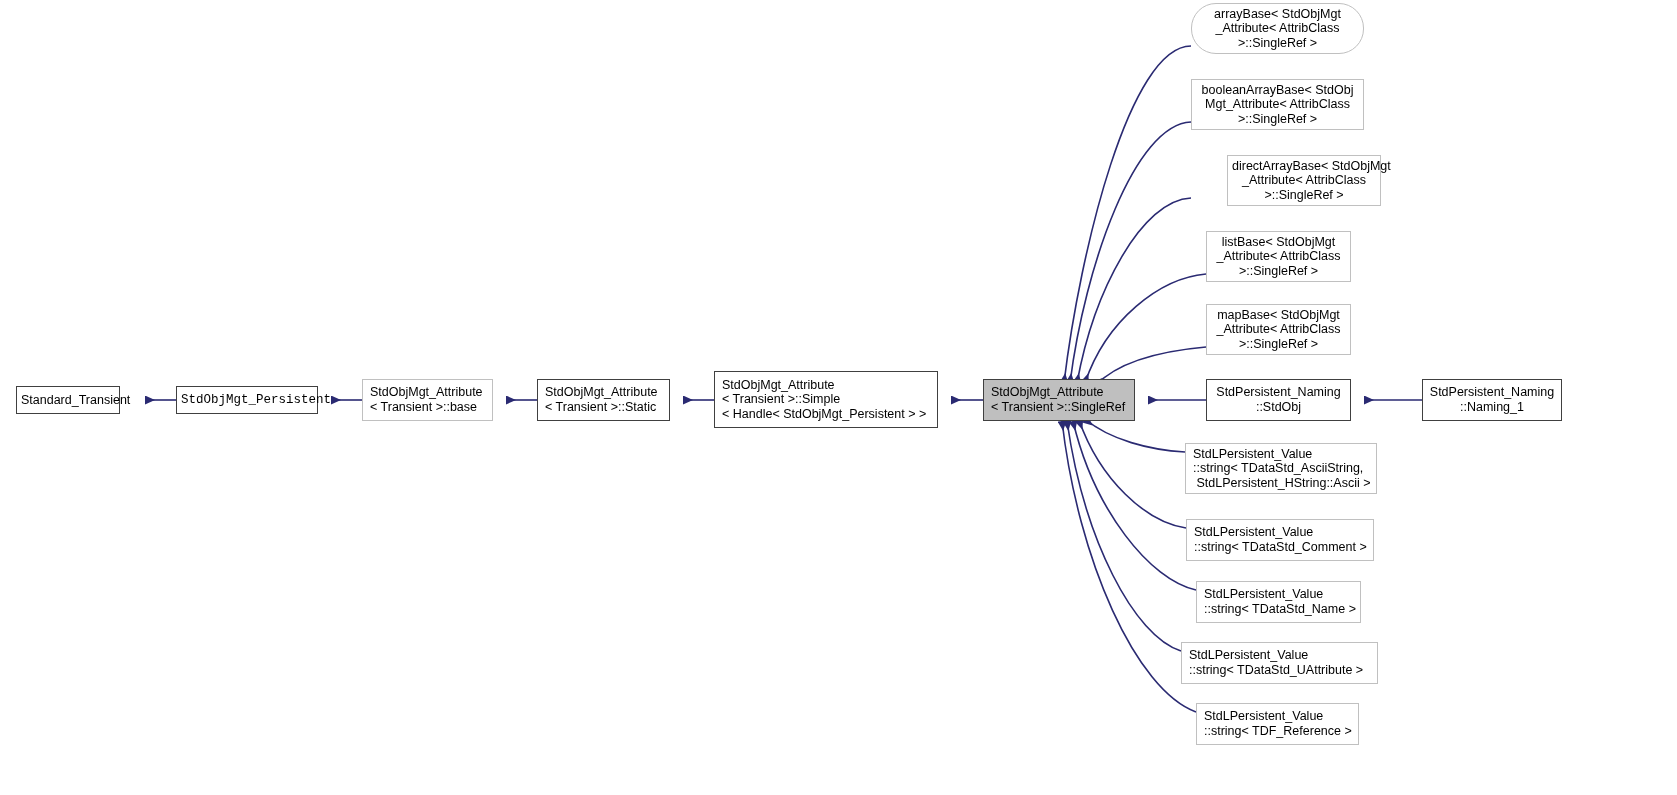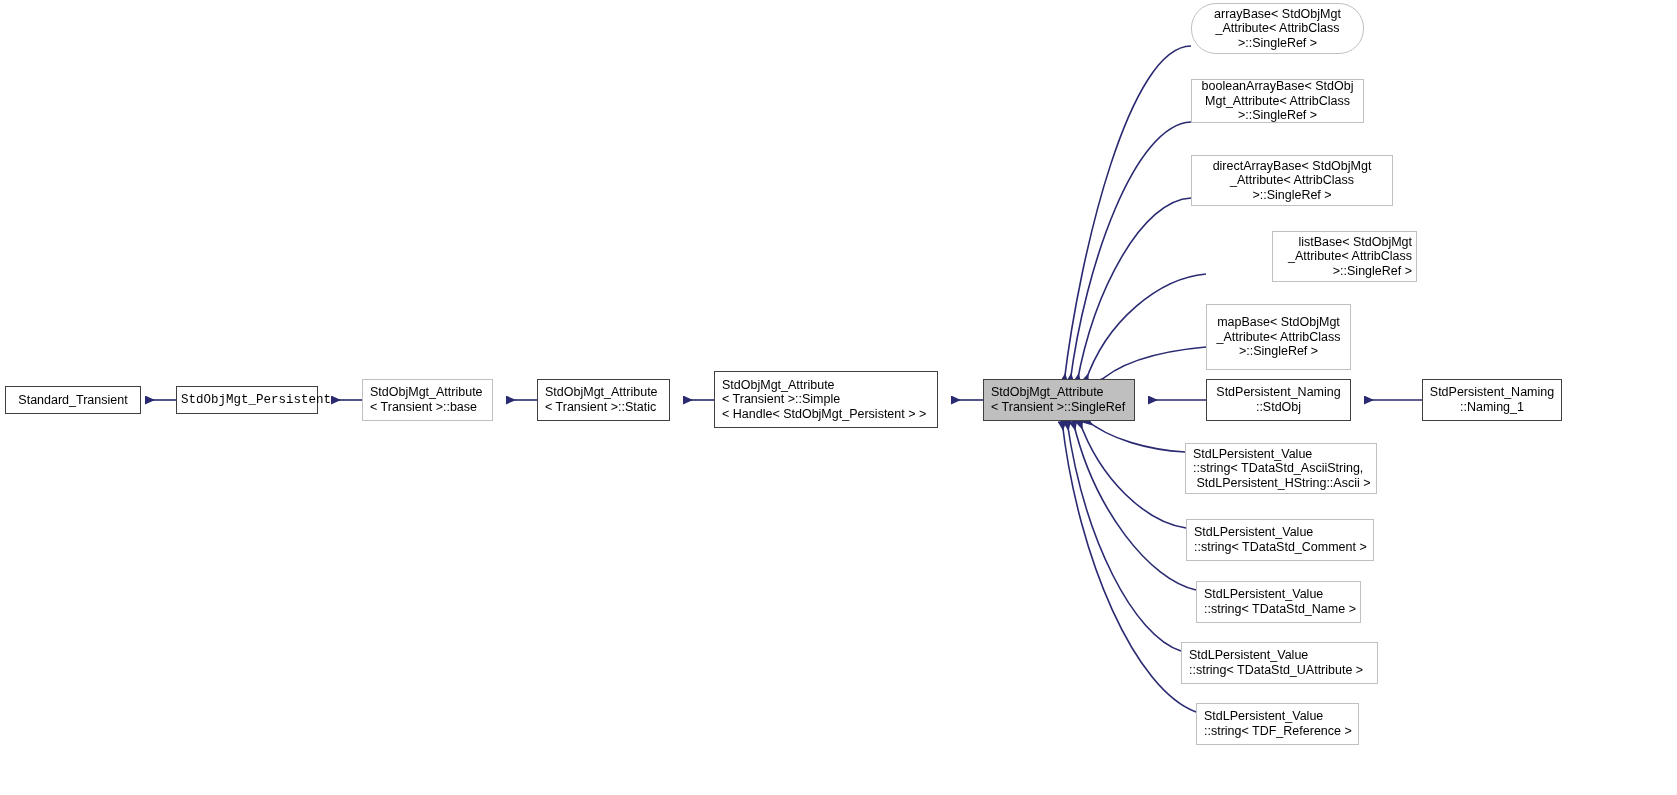--- a/index.html
+++ b/index.html
@@ -86,21 +86,21 @@
       <path d="M1206,347 C1172,350 1122,358 1096,385" marker-end="url(#arrowL)"></path>
 
       <path d="M1185,452 C1150,450 1110,440 1085,419" marker-end="url(#arrowL)"></path>
       <path d="M1186,528 C1146,522 1100,480 1079,420" marker-end="url(#arrowL)"></path>
       <path d="M1196,590 C1150,580 1094,510 1073,421" marker-end="url(#arrowL)"></path>
       <path d="M1181,651 C1134,636 1084,540 1067,421" marker-end="url(#arrowL)"></path>
       <path d="M1196,712 C1136,690 1078,560 1062,421" marker-end="url(#arrowL)"></path>
     </g>
   </svg>
 
-  <div class="node strong c-center pad-c" style="left:5px; top:386px; width:136px; height:28px;">
+  <div class="node strong c-center pad-c" style="left:16px; top:386px; width:104px; height:28px;">
     <span class="ln">Standard_Transient</span>
   </div>
 
   <div class="node strong c-center pad-c" style="left:176px; top:386px; width:142px; height:28px;font-family:Liberation Mono, monospace;">
     <span class="ln">StdObjMgt_Persistent</span>
   </div>
 
   <div class="node c-left pad-l" style="left:362px; top:379px; width:131px; height:42px;">
     <span class="ln">StdObjMgt_Attribute</span>
     <span class="ln">&lt; Transient &gt;::base</span>
@@ -121,39 +121,39 @@
     <span class="ln">StdObjMgt_Attribute</span>
     <span class="ln">&lt; Transient &gt;::SingleRef</span>
   </div>
 
   <div class="node c-center pad-c" style="left:1191px; top:3px; width:173px; height:51px;border-radius:25px;">
     <span class="ln">arrayBase&lt; StdObjMgt</span>
     <span class="ln">_Attribute&lt; AttribClass</span>
     <span class="ln">&gt;::SingleRef &gt;</span>
   </div>
 
-  <div class="node c-center pad-c" style="left:1191px; top:79px; width:173px; height:44px;">
+  <div class="node c-center pad-c" style="left:1191px; top:79px; width:173px; height:51px;">
     <span class="ln">booleanArrayBase&lt; StdObj</span>
     <span class="ln">Mgt_Attribute&lt; AttribClass</span>
     <span class="ln">&gt;::SingleRef &gt;</span>
   </div>
 
-  <div class="node c-center pad-c" style="left:1191px; top:155px; width:202px; height:51px;">
+  <div class="node c-center pad-c" style="left:1227px; top:155px; width:154px; height:51px;">
     <span class="ln">directArrayBase&lt; StdObjMgt</span>
     <span class="ln">_Attribute&lt; AttribClass</span>
     <span class="ln">&gt;::SingleRef &gt;</span>
   </div>
 
-  <div class="node c-center pad-c" style="left:1272px; top:231px; width:145px; height:51px;align-items:flex-end;">
+  <div class="node c-center pad-c" style="left:1206px; top:231px; width:145px; height:51px;">
     <span class="ln">listBase&lt; StdObjMgt</span>
     <span class="ln">_Attribute&lt; AttribClass</span>
     <span class="ln">&gt;::SingleRef &gt;</span>
   </div>
 
-  <div class="node c-center pad-c" style="left:1206px; top:304px; width:145px; height:66px;">
+  <div class="node c-center pad-c" style="left:1206px; top:304px; width:145px; height:51px;">
     <span class="ln">mapBase&lt; StdObjMgt</span>
     <span class="ln">_Attribute&lt; AttribClass</span>
     <span class="ln">&gt;::SingleRef &gt;</span>
   </div>
 
   <div class="node strong c-center pad-c" style="left:1206px; top:379px; width:145px; height:42px;">
     <span class="ln">StdPersistent_Naming</span>
     <span class="ln">::StdObj</span>
   </div>
 

